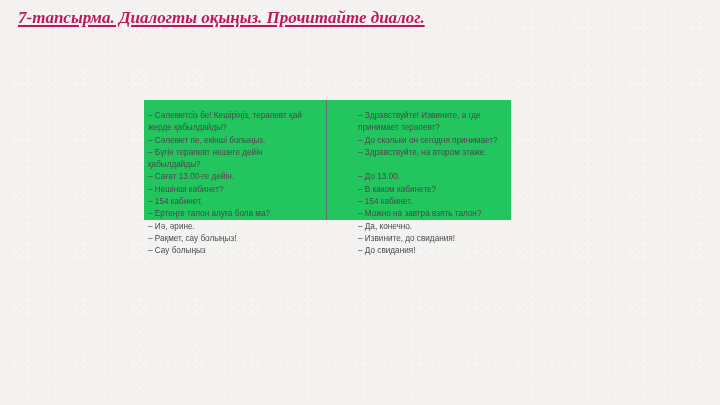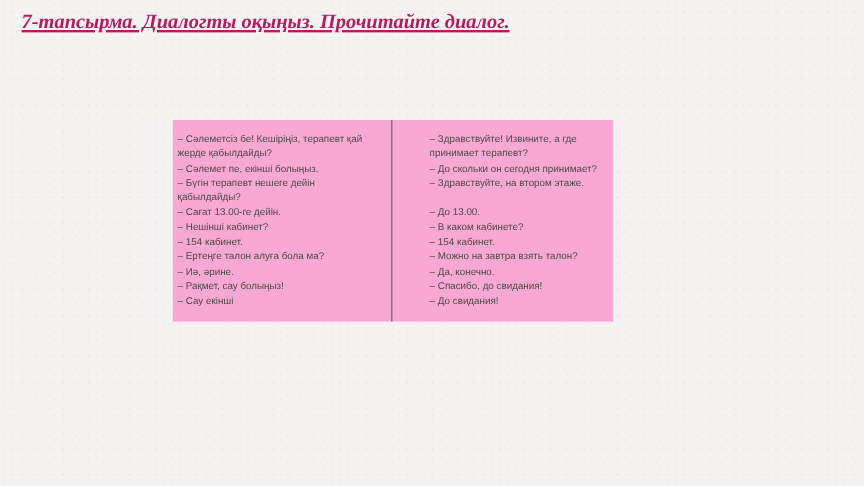--- a/index.html
+++ b/index.html
@@ -18,22 +18,22 @@
       position: absolute; left: 18px; top: 8px;
       font-family: "Liberation Serif", serif;
       font-style: italic; font-weight: bold;
       font-size: 17px; color: #be185d;
       text-decoration: underline; text-decoration-thickness: 1.5px;
       text-underline-offset: 2px;
       white-space: nowrap;
     }
     .dialog-table {
       position: absolute; left: 144px; top: 100px;
-      width: 367px; height: 168px;
-      background: #f9a8d4;
+      width: 367px; height: 120px;
+      background: #22c55e;
       display: flex;
     }
     .col {
       box-sizing: border-box;
       padding: 10px 0 0 4px;
       font-size: 8.2px; line-height: 12.3px; color: #4a4a4a;
     }
     .col.left { width: 188px; border-right: 1.5px solid #5a6b7a; }
     .col.right { width: 179px; padding-left: 5px; margin-left: 26px; }
     .line { white-space: nowrap; }
@@ -49,28 +49,28 @@
   <div class="col left">
     <div class="line wrap" style="width:178px">– Сәлеметсіз бе! Кешіріңіз, терапевт қай жерде қабылдайды?</div>
     <div class="line">– Сәлемет пе, екінші болыңыз.</div>
     <div class="line wrap" style="width:150px">– Бүгін терапевт нешеге дейін қабылдайды?</div>
     <div class="line">– Сағат 13.00-ге дейін.</div>
     <div class="line">– Нешінші кабинет?</div>
     <div class="line">– 154 кабинет.</div>
     <div class="line">– Ертеңге талон алуға бола ма?</div>
     <div class="line">– Иә, әрине.</div>
     <div class="line">– Рақмет, сау болыңыз!</div>
-    <div class="line">– Сау екінші</div>
+    <div class="line">– Сау болыңыз</div>
   </div>
   <div class="col right">
     <div class="line wrap" style="width:145px">– Здравствуйте! Извините, а где принимает терапевт?</div>
     <div class="line">– До скольки он сегодня принимает?</div>
     <div class="line">– Здравствуйте, на втором этаже.</div>
     <div class="gap"></div>
     <div class="line">– До 13.00.</div>
     <div class="line">– В каком кабинете?</div>
     <div class="line">– 154 кабинет.</div>
     <div class="line">– Можно на завтра взять талон?</div>
     <div class="line">– Да, конечно.</div>
-    <div class="line">– Спасибо, до свидания!</div>
+    <div class="line">– Извините, до свидания!</div>
     <div class="line">– До свидания!</div>
   </div>
 </div>
 
 </body></html>

